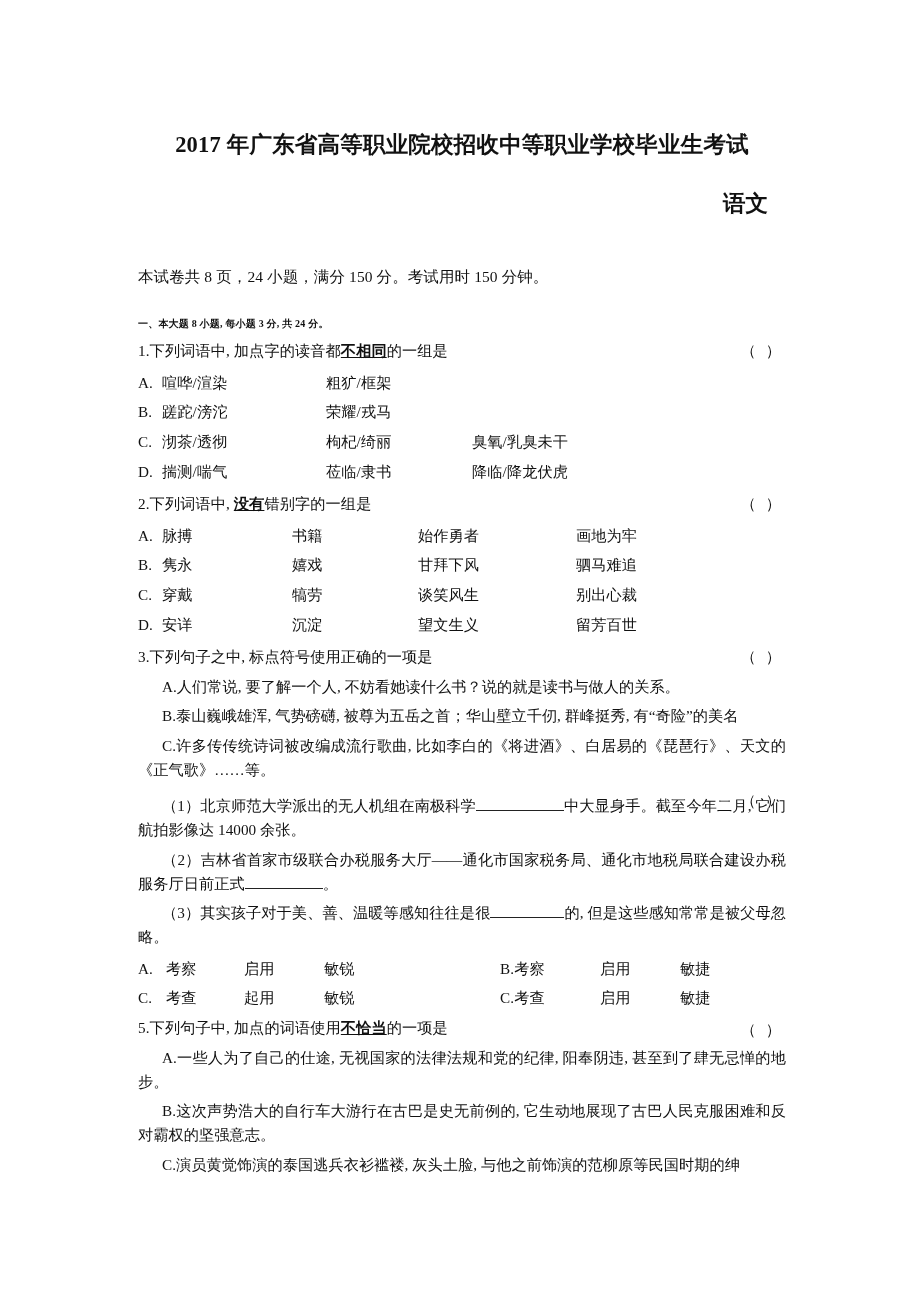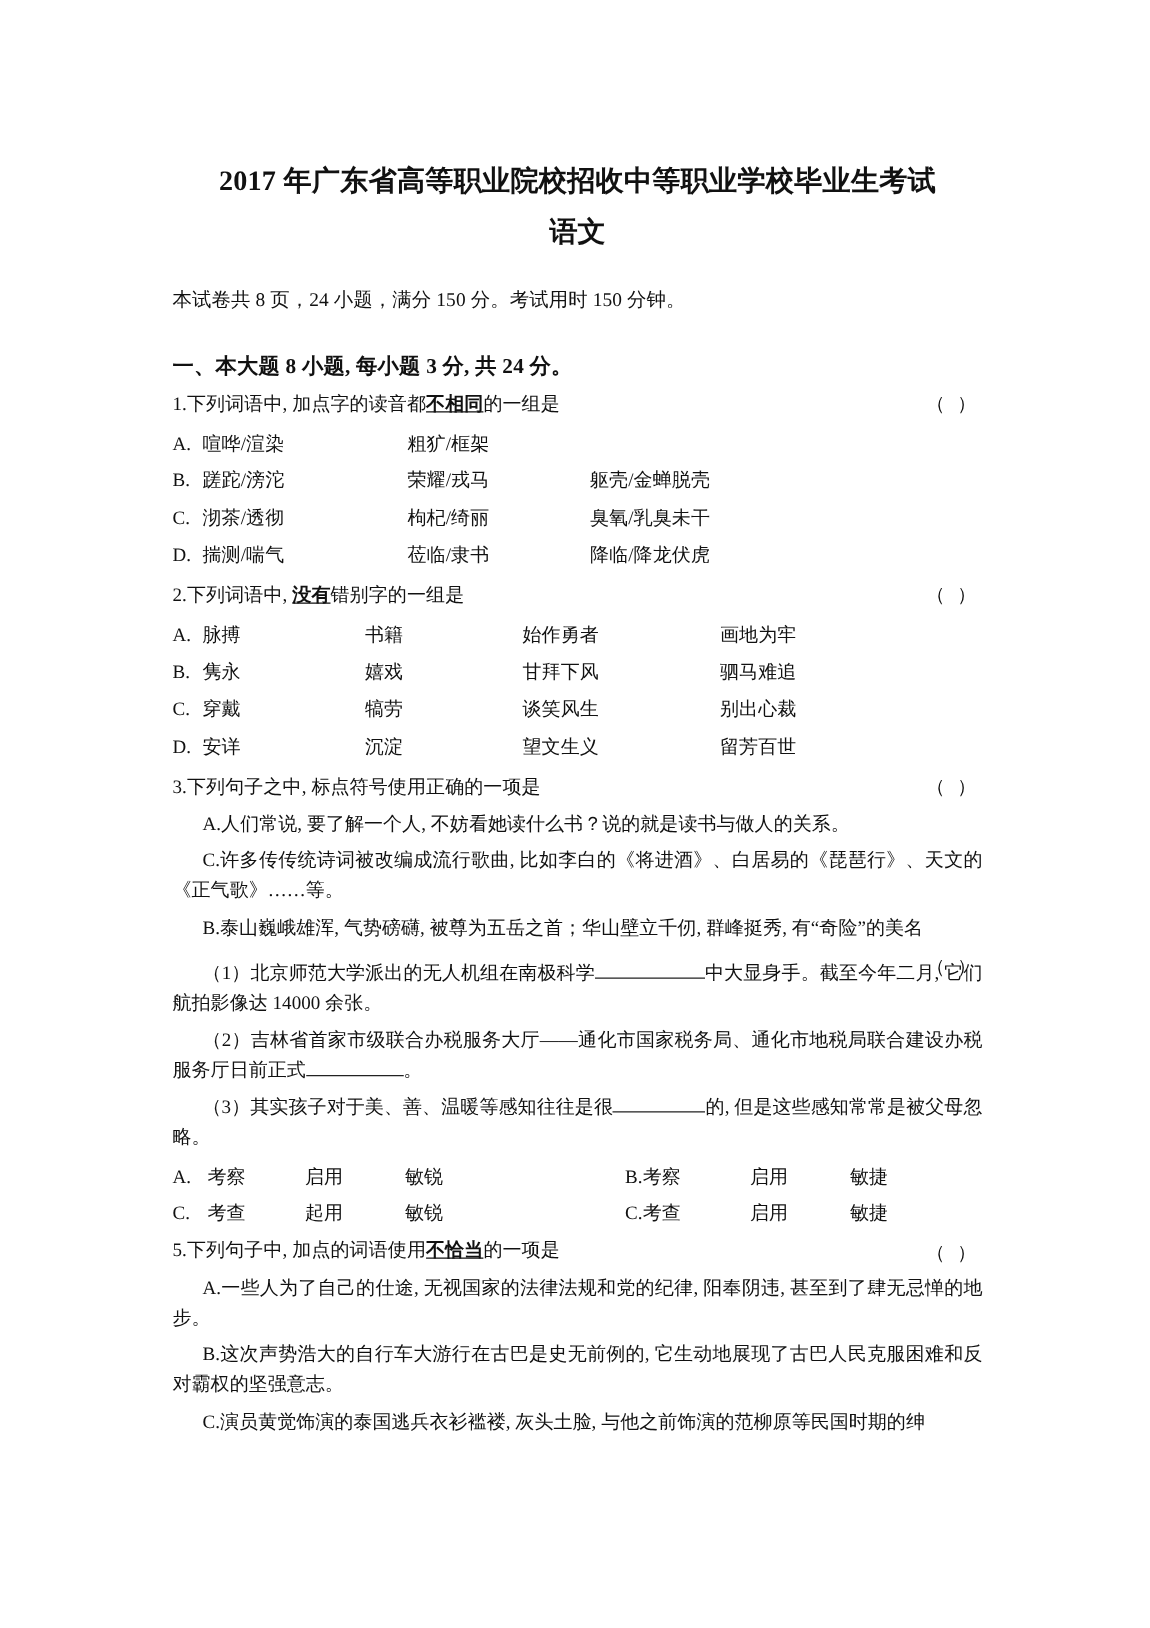--- a/index.html
+++ b/index.html
@@ -38,38 +38,38 @@
     font-weight: bold;
     text-align: center;
     line-height: 1.55;
     letter-spacing: 0.2px;
     margin: 0;
     padding-top: 128px;
   }
   .doc-subtitle {
     font-size: 22.5px;
     font-weight: bold;
-    text-align: center;
-    line-height: 1.5;
-    margin: 0;
+    text-align: right;
+    line-height: 1.5;
+    margin: 18px;
     padding-top: 6px;
   }
 
   
   .exam-meta {
     font-size: 15.5px;
     line-height: 1.5;
     margin: 0;
     padding-top: 26px;
     letter-spacing: 0.1px;
   }
 
   
   .section-heading {
-    font-size: 17px;
+    font-size: 10px;
     font-weight: bold;
     margin: 0;
     padding-top: 29px;
     letter-spacing: 0.2px;
   }
 
   
   .q-stem {
     position: relative;
     font-size: 15.2px;
@@ -172,21 +172,20 @@
     <div class="opt-grid grid-3">
       <div class="opt-row first">
         <span class="c0">A.</span>
         <span class="c1">喧哗/渲染</span>
         <span class="c2">粗犷/框架</span>
       </div>
       <div class="opt-row">
         <span class="c0">B.</span>
         <span class="c1">蹉跎/滂沱</span>
         <span class="c2">荣耀/戎马</span>
-        <span class="c3">躯壳/金蝉脱壳</span>
       </div>
       <div class="opt-row">
         <span class="c0">C.</span>
         <span class="c1">沏茶/透彻</span>
         <span class="c2">枸杞/绮丽</span>
         <span class="c3">臭氧/乳臭未干</span>
       </div>
       <div class="opt-row">
         <span class="c0">D.</span>
         <span class="c1">揣测/喘气</span>
@@ -228,22 +227,22 @@
         <span class="c3">望文生义</span>
         <span class="c4">留芳百世</span>
       </div>
     </div>
 
     <p class="q-stem">
       <span class="stem-text">3.下列句子之中, 标点符号使用正确的一项是</span>
       <span class="answer-paren">（  ）</span>
     </p>
     <p class="opt-para">A.人们常说, 要了解一个人, 不妨看她读什么书？说的就是读书与做人的关系。</p>
+    <p class="opt-para">B.泰山巍峨雄浑, 气势磅礴, 被尊为五岳之首；华山壁立千仞, 群峰挺秀, 有“奇险”的美名</p>
     <p class="opt-para">C.许多传传统诗词被改编成流行歌曲, 比如李白的《将进酒》、白居易的《琵琶行》、天文的《正气歌》……等。</p>
-    <p class="opt-para">B.泰山巍峨雄浑, 气势磅礴, 被尊为五岳之首；华山壁立千仞, 群峰挺秀, 有“奇险”的美名</p>
 
     <p class="q-stem tight">
       <span class="answer-paren">（  ）</span>
     </p>
     <p class="opt-para"><span>（1）北京师范大学派出的无人机组在南极科学</span><span class="blank-line bl-1"></span><span>中大显身手。截至今年二月, 它们航拍影像达 14000 余张。</span></p>
     <p class="opt-para"><span>（2）吉林省首家市级联合办税服务大厅——通化市国家税务局、通化市地税局联合建设办税服务厅日前正式</span><span class="blank-line bl-2"></span><span>。</span></p>
     <p class="opt-para"><span>（3）其实孩子对于美、善、温暖等感知往往是很</span><span class="blank-line bl-3"></span><span>的, 但是这些感知常常是被父母忽略。</span></p>
 
     <div class="opt-grid">
       <div class="grid-q4 first">

